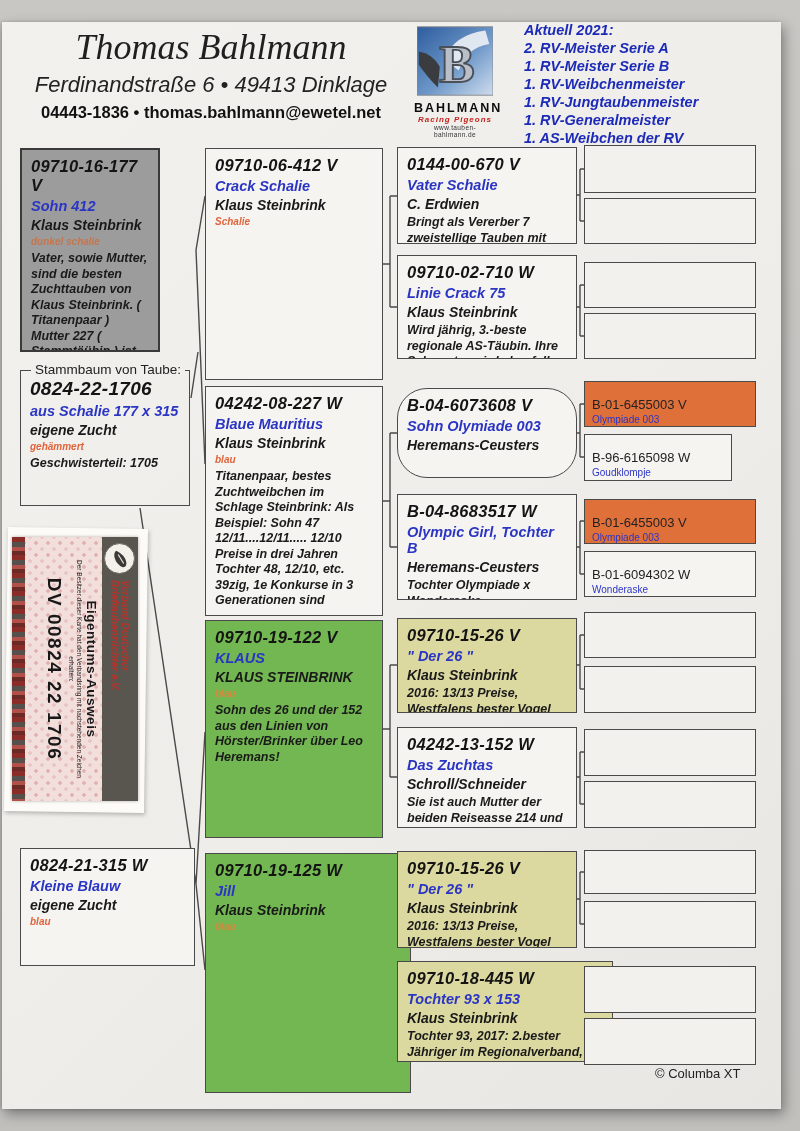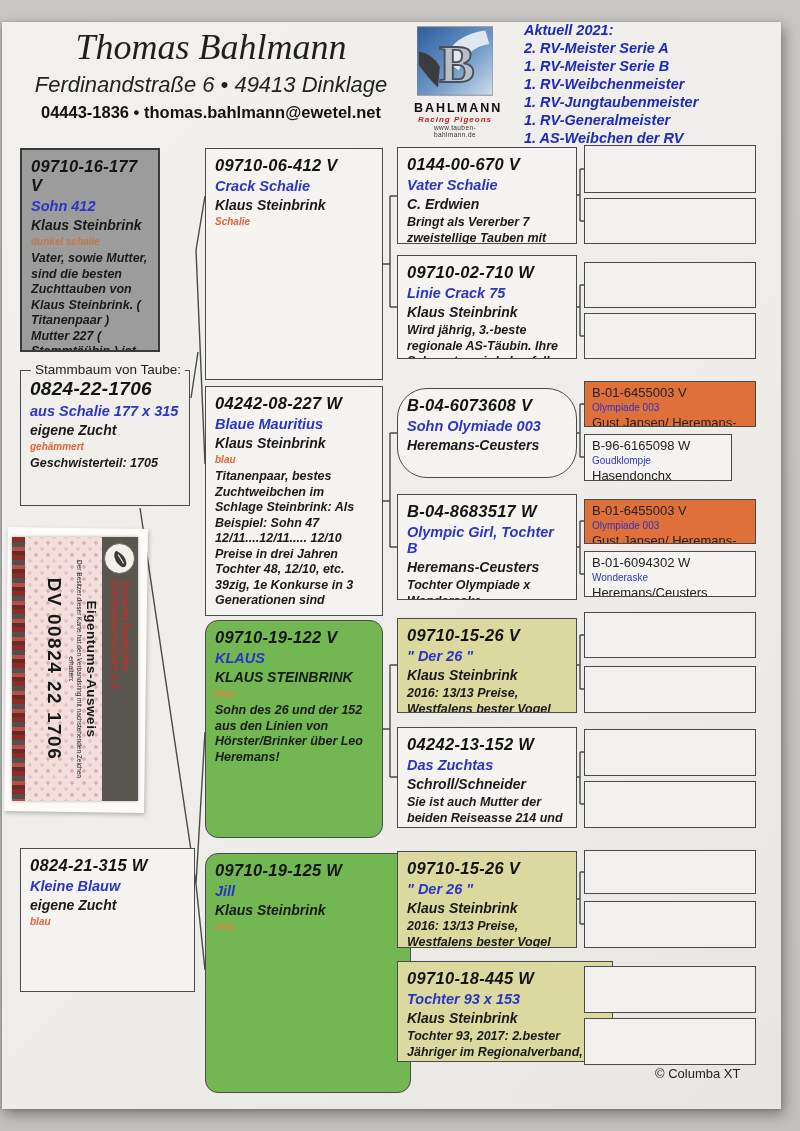--- a/index.html
+++ b/index.html
@@ -19,28 +19,28 @@
   .hach{position:absolute;left:524px;top:22px;width:250px;z-index:2;color:#1c2ab8;font-weight:bold;font-style:italic;font-size:14.5px;line-height:1.24;}
   
   .pbox{position:absolute;border:1.6px solid #4a4a4a;background:#f6f4f0;padding:7px 9px;overflow:hidden;font-style:italic;font-weight:bold;z-index:2;box-sizing:border-box;}
   .pid{font-size:16.5px;color:#141414;letter-spacing:.3px;margin-bottom:3px;}
   .pname{font-size:14.5px;color:#2b35c4;margin-bottom:3px;}
   .pbreeder{font-size:14px;color:#191919;margin-bottom:3px;}
   .pnote{font-size:10px;color:#e0643c;margin-bottom:4px;}
   .pbody{font-size:12.5px;line-height:1.24;color:#1a1a1a;}
   .gray{background:#9c9c9c;border:2px solid #3a3a3a;}
   .gray .pnote{color:#c4764e;}
-  .green{background:#72b751;border-radius:13px;}
+  .green{background:#72b751;}
   .green .pnote{color:#cf8a3f;}
   .olive{background:#dbd8a0;}
   .orangebg{background:#e0703a;}
   .subject{background:transparent;}
   .subject .pid{font-size:19px;}
   .subject-label{position:absolute;left:31px;top:362px;z-index:3;background:#f1efeb;padding:0 4px;font-size:13.5px;color:#222;}
-  .small{font-style:normal;font-weight:normal;padding:3px 7px;}
+  .small{font-style:normal;font-weight:normal;padding:15px 7px;}
   .small .pid{font-size:13px;margin-bottom:2px;letter-spacing:0;color:#222;}
   .small .pname{font-size:10px;margin-bottom:2px;color:#2b35c4;}
   .small .pbreeder{font-size:13px;color:#222;}
   .empty{background:#f3f1ed;}
   
   #wires{position:absolute;left:0;top:0;z-index:1;}
   
   .card-backing{position:absolute;left:6px;top:528px;width:140px;height:284px;background:#fcfbf8;box-shadow:1px 2px 4px rgba(0,0,0,.25);transform:rotate(.8deg);z-index:3;}
   .card{position:absolute;left:12px;top:537px;width:126px;height:264px;z-index:4;}
   .card-inner{position:absolute;left:-69px;top:69px;width:264px;height:126px;transform:rotate(90deg);
@@ -127,21 +127,21 @@
 
   <div class="subject-label">Stammbaum von Taube:</div>
   <div class="pbox subject" style="left:20px;top:370px;width:170px;height:136px;">
     <div class="pid">0824-22-1706</div>
     <div class="pname">aus Schalie 177 x 315</div>
     <div class="pbreeder">eigene Zucht</div>
     <div class="pnote">gehämmert</div>
     <div class="pbody">Geschwisterteil: 1705</div>
   </div>
 
-  <div class="pbox" style="left:20px;top:848px;width:175px;height:144px;">
+  <div class="pbox" style="left:20px;top:848px;width:175px;height:118px;">
     <div class="pid">0824-21-315 W</div>
     <div class="pname">Kleine Blauw</div>
     <div class="pbreeder">eigene Zucht</div>
     <div class="pnote">blau</div>
   </div>
 
   <div class="card-backing"></div>
   <div class="card">
     <div class="card-inner">
       <div class="card-band">

